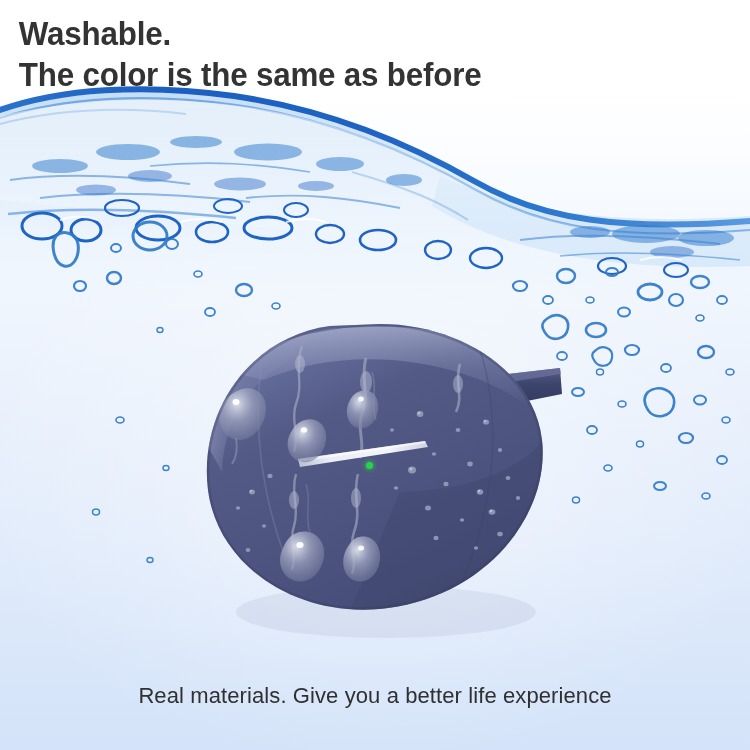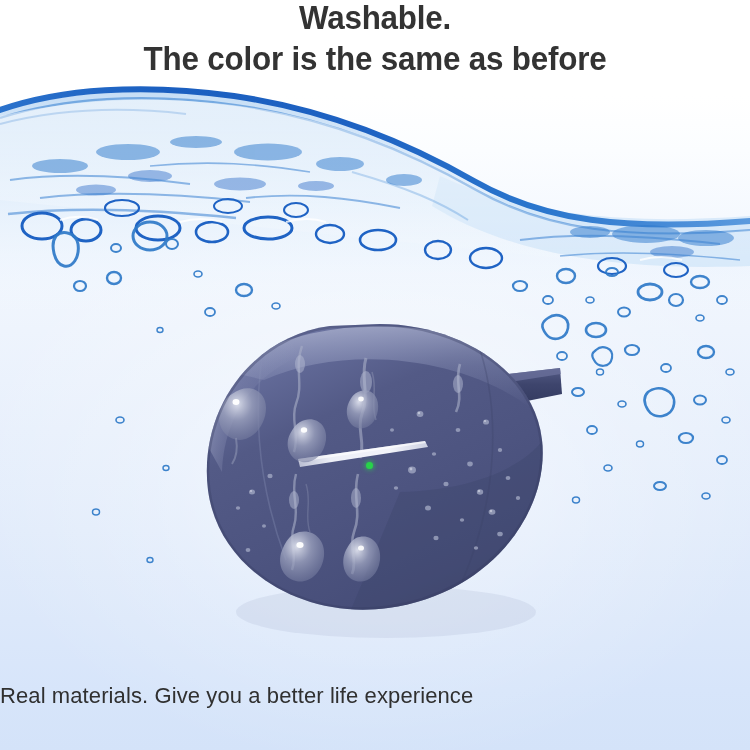--- a/index.html
+++ b/index.html
@@ -41,23 +41,23 @@
     background: radial-gradient(ellipse 520px 380px at 375px 470px,
                 rgba(255,255,255,0.55) 0%,
                 rgba(255,255,255,0.18) 45%,
                 rgba(255,255,255,0) 78%);
   }
 
   
   .headline-block {
     position: absolute;
     left: 0;
-    top: 0;
+    top: 16px;
     width: 750px;
-    text-align: center;
+    text-align: left;
     z-index: 40;
   }
   .headline-1, .headline-2 {
     color: #333333;
     font-weight: bold;
     letter-spacing: -0.2px;
     line-height: 1.12;
     white-space: nowrap;
   }
   .headline-1 {
@@ -69,21 +69,21 @@
     margin-top: 4px;
     transform: scaleX(0.95);
   }
 
   
   .tagline {
     position: absolute;
     left: 0;
     top: 683px;
     width: 750px;
-    text-align: left;
+    text-align: center;
     font-size: 22px;
     color: #303030;
     letter-spacing: 0.1px;
     white-space: nowrap;
     z-index: 40;
   }
 
   
   .water-surface {
     position: absolute;

